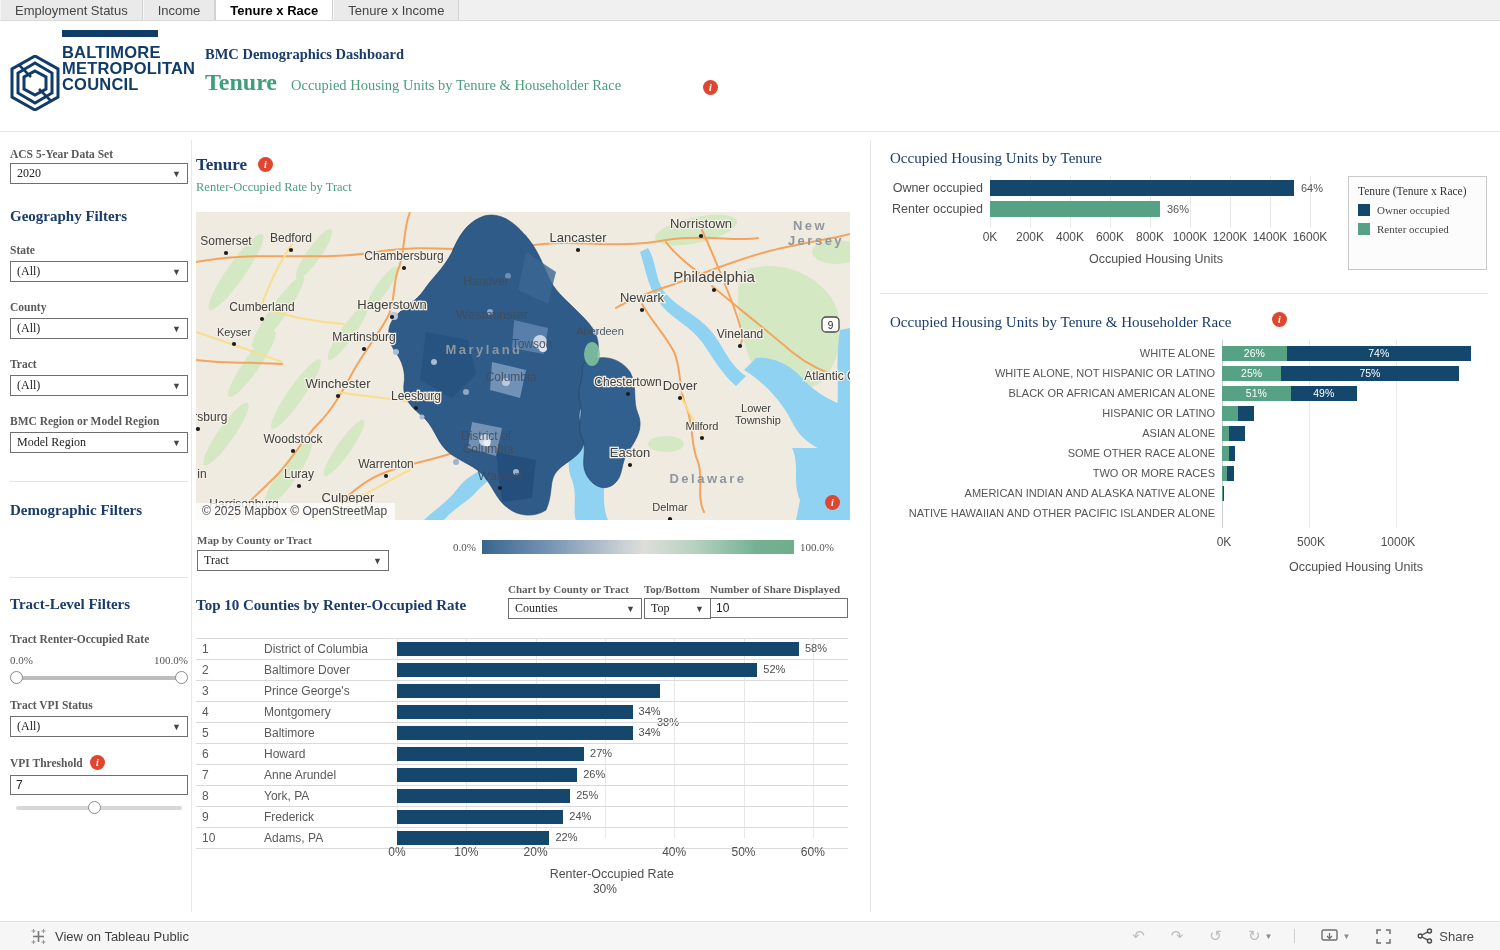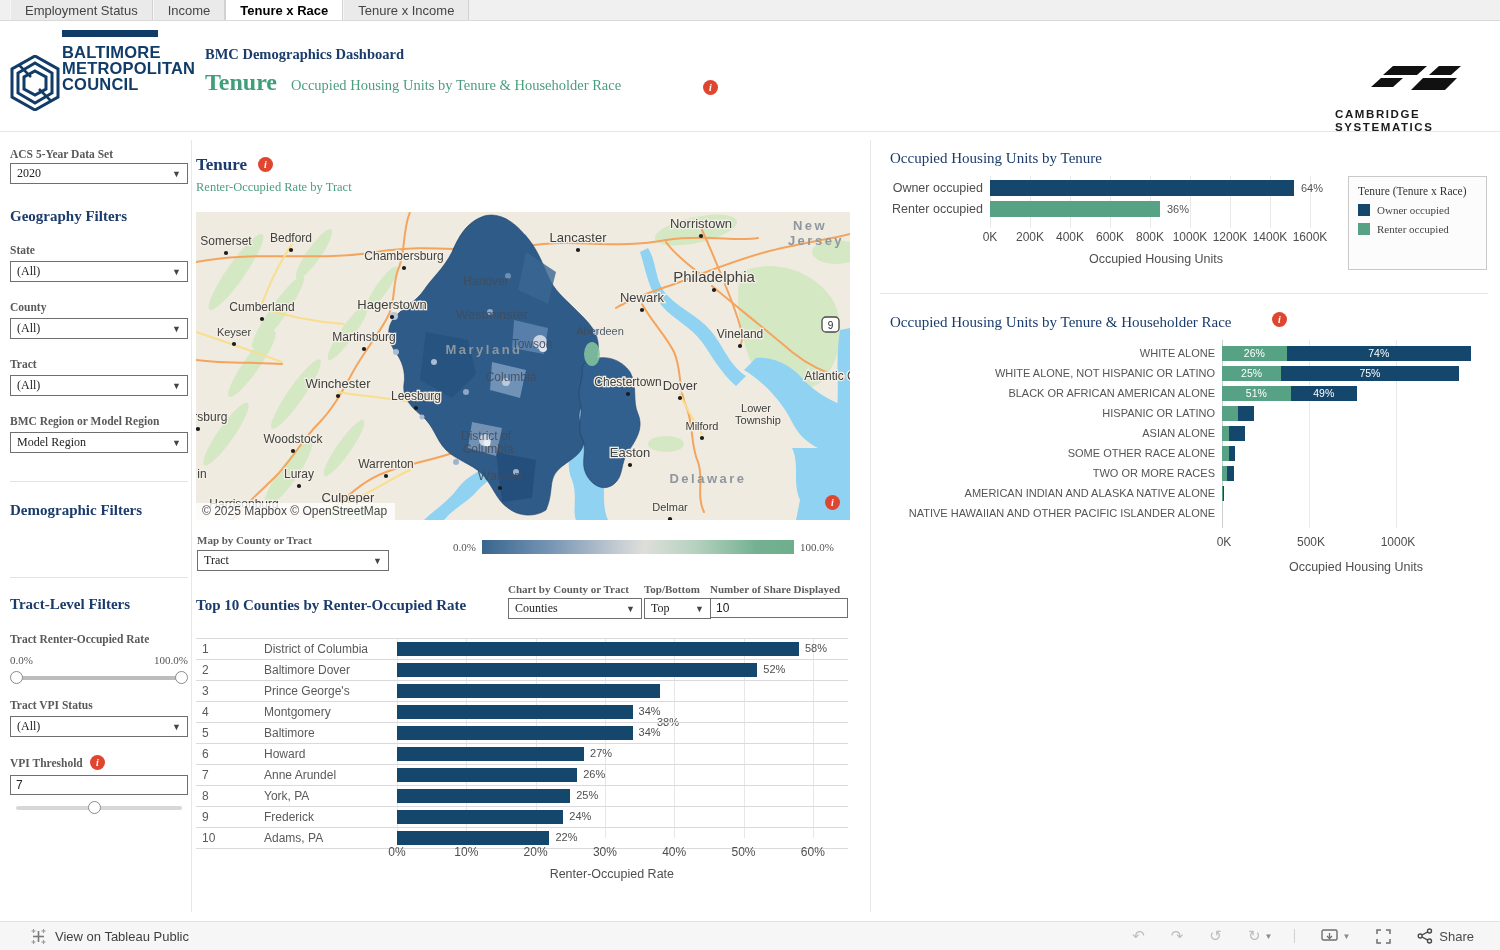--- a/index.html
+++ b/index.html
@@ -2,21 +2,21 @@
 <html><head>
 <meta charset="utf-8">
 <style>
   html,body{margin:0;padding:0;}
   body{width:1500px;height:950px;position:relative;overflow:hidden;background:#fff;
        font-family:"Liberation Sans",sans-serif;-webkit-font-smoothing:antialiased;}
   .abs{position:absolute;}
 
   
   .tabbar{position:absolute;left:0;top:0;width:1500px;height:21px;background:#f0f0f0;
-          border-bottom:1px solid #d9d9d9;display:flex;align-items:stretch;padding-left:10px;box-sizing:border-box;}
+          border-bottom:1px solid #d9d9d9;display:flex;align-items:stretch;box-sizing:border-box;}
   .tab{padding:0 14px;line-height:21px;font-size:13px;color:#444;background:#eaeaea;
        border-right:1px solid #d2d2d2;border-left:1px solid #f6f6f6;cursor:pointer;white-space:nowrap;}
   .tab.active{background:#fff;color:#000;font-weight:bold;border-left:1px solid #d2d2d2;}
 
   
   .header{position:absolute;left:0;top:21px;width:1500px;height:110px;background:#fff;border-bottom:1px solid #e6e6e6;}
   .bmc-hex{position:absolute;left:10px;top:34px;}
   .bmc-bar{position:absolute;left:62px;top:9px;width:96px;height:7px;background:#123C68;}
   .org-name{position:absolute;left:62px;top:23px;color:#123C68;font-weight:bold;font-size:16.5px;line-height:16px;letter-spacing:.2px;}
   .kicker{position:absolute;left:205px;top:25px;font-family:"Liberation Serif",serif;font-weight:bold;font-size:14.5px;color:#1B3C6B;}
@@ -127,32 +127,20 @@
       <div>COUNCIL</div>
     </div>
 
   <div class="kicker">BMC Demographics Dashboard</div>
   <div class="title-row">
     <span class="big-title">Tenure</span>
     <span class="hdr-sub">Occupied Housing Units by Tenure &amp; Householder Race</span>
   </div>
   <span class="info-dot hdr-info">i</span>
 
-  <div class="cs-logo">
-    <svg width="145" height="38" viewBox="0 0 145 38">
-      <polygon points="58,0 92,0 82,9 48,9" fill="#111"></polygon>
-      <polygon points="96,0 118,0 108,9 86,9" fill="#111" transform="translate(8,0)"></polygon>
-      <polygon points="46,12 68,12 58,21 36,21" fill="#111"></polygon>
-      <polygon points="88,12 122,12 110,24 76,24" fill="#111"></polygon>
-    </svg>
-    <div class="cs-name" id="csName">
-        <div>CAMBRIDGE</div>
-        <div>SYSTEMATICS</div>
-      </div>
-  </div>
 </div>
 
 <div class="vdiv" style="left:191px;top:140px;height:772px;"></div>
 <div class="vdiv" style="left:870px;top:140px;height:772px;"></div>
 <div class="hdiv" style="left:880px;top:293px;width:608px;"></div>
 
 <div class="sidebar">
   <div class="sb-label" style="margin-top:8px;">ACS 5-Year Data Set</div>
   <div class="selectbox" style="margin-top:3px;">
     <span class="sel-text">2020</span>
@@ -477,21 +465,21 @@
       <div class="crank">10</div>
       <div class="cname">Adams, PA</div>
       <div class="cbar" style="width: 152.46px; background: rgb(21, 70, 107);"></div>
       <div class="cpct" style="left: 359.46px;">22%</div>
     </div>
   </div>
 <div id="countyAxis">
     <div class="ticklbl" style="left: 383px; top: 845px; width: 28px; text-align: center;">0%</div>
     <div class="ticklbl" style="left: 452.3px; top: 845px; width: 28px; text-align: center;">10%</div>
     <div class="ticklbl" style="left: 521.6px; top: 845px; width: 28px; text-align: center;">20%</div>
-    <div class="ticklbl" style="left: 590.9px; top: 845px; width: 28px; text-align: center;">30%</div>
+    <div class="ticklbl" style="left: 590.9px; top: 882px; width: 28px; text-align: center;">30%</div>
     <div class="ticklbl" style="left: 660.2px; top: 845px; width: 28px; text-align: center;">40%</div>
     <div class="ticklbl" style="left: 729.5px; top: 845px; width: 28px; text-align: center;">50%</div>
     <div class="ticklbl" style="left: 798.8px; top: 845px; width: 28px; text-align: center;">60%</div>
     <div class="axis-title" style="left: 397px; top: 867px; width: 429.66px;">Renter-Occupied Rate</div>
   </div>
 
 <div class="rc-title" style="left:890px;top:150px;">Occupied Housing Units by Tenure</div>
 <div id="tenureChart" class="abs" style="left:880px;top:168px;width:460px;height:120px;">
     <div class="vgrid" style="left: 110px; top: 8px; height: 52px;"></div>
     <div class="ticklbl" style="left: 92px; top: 62px; width: 36px; text-align: center;">0K</div>

